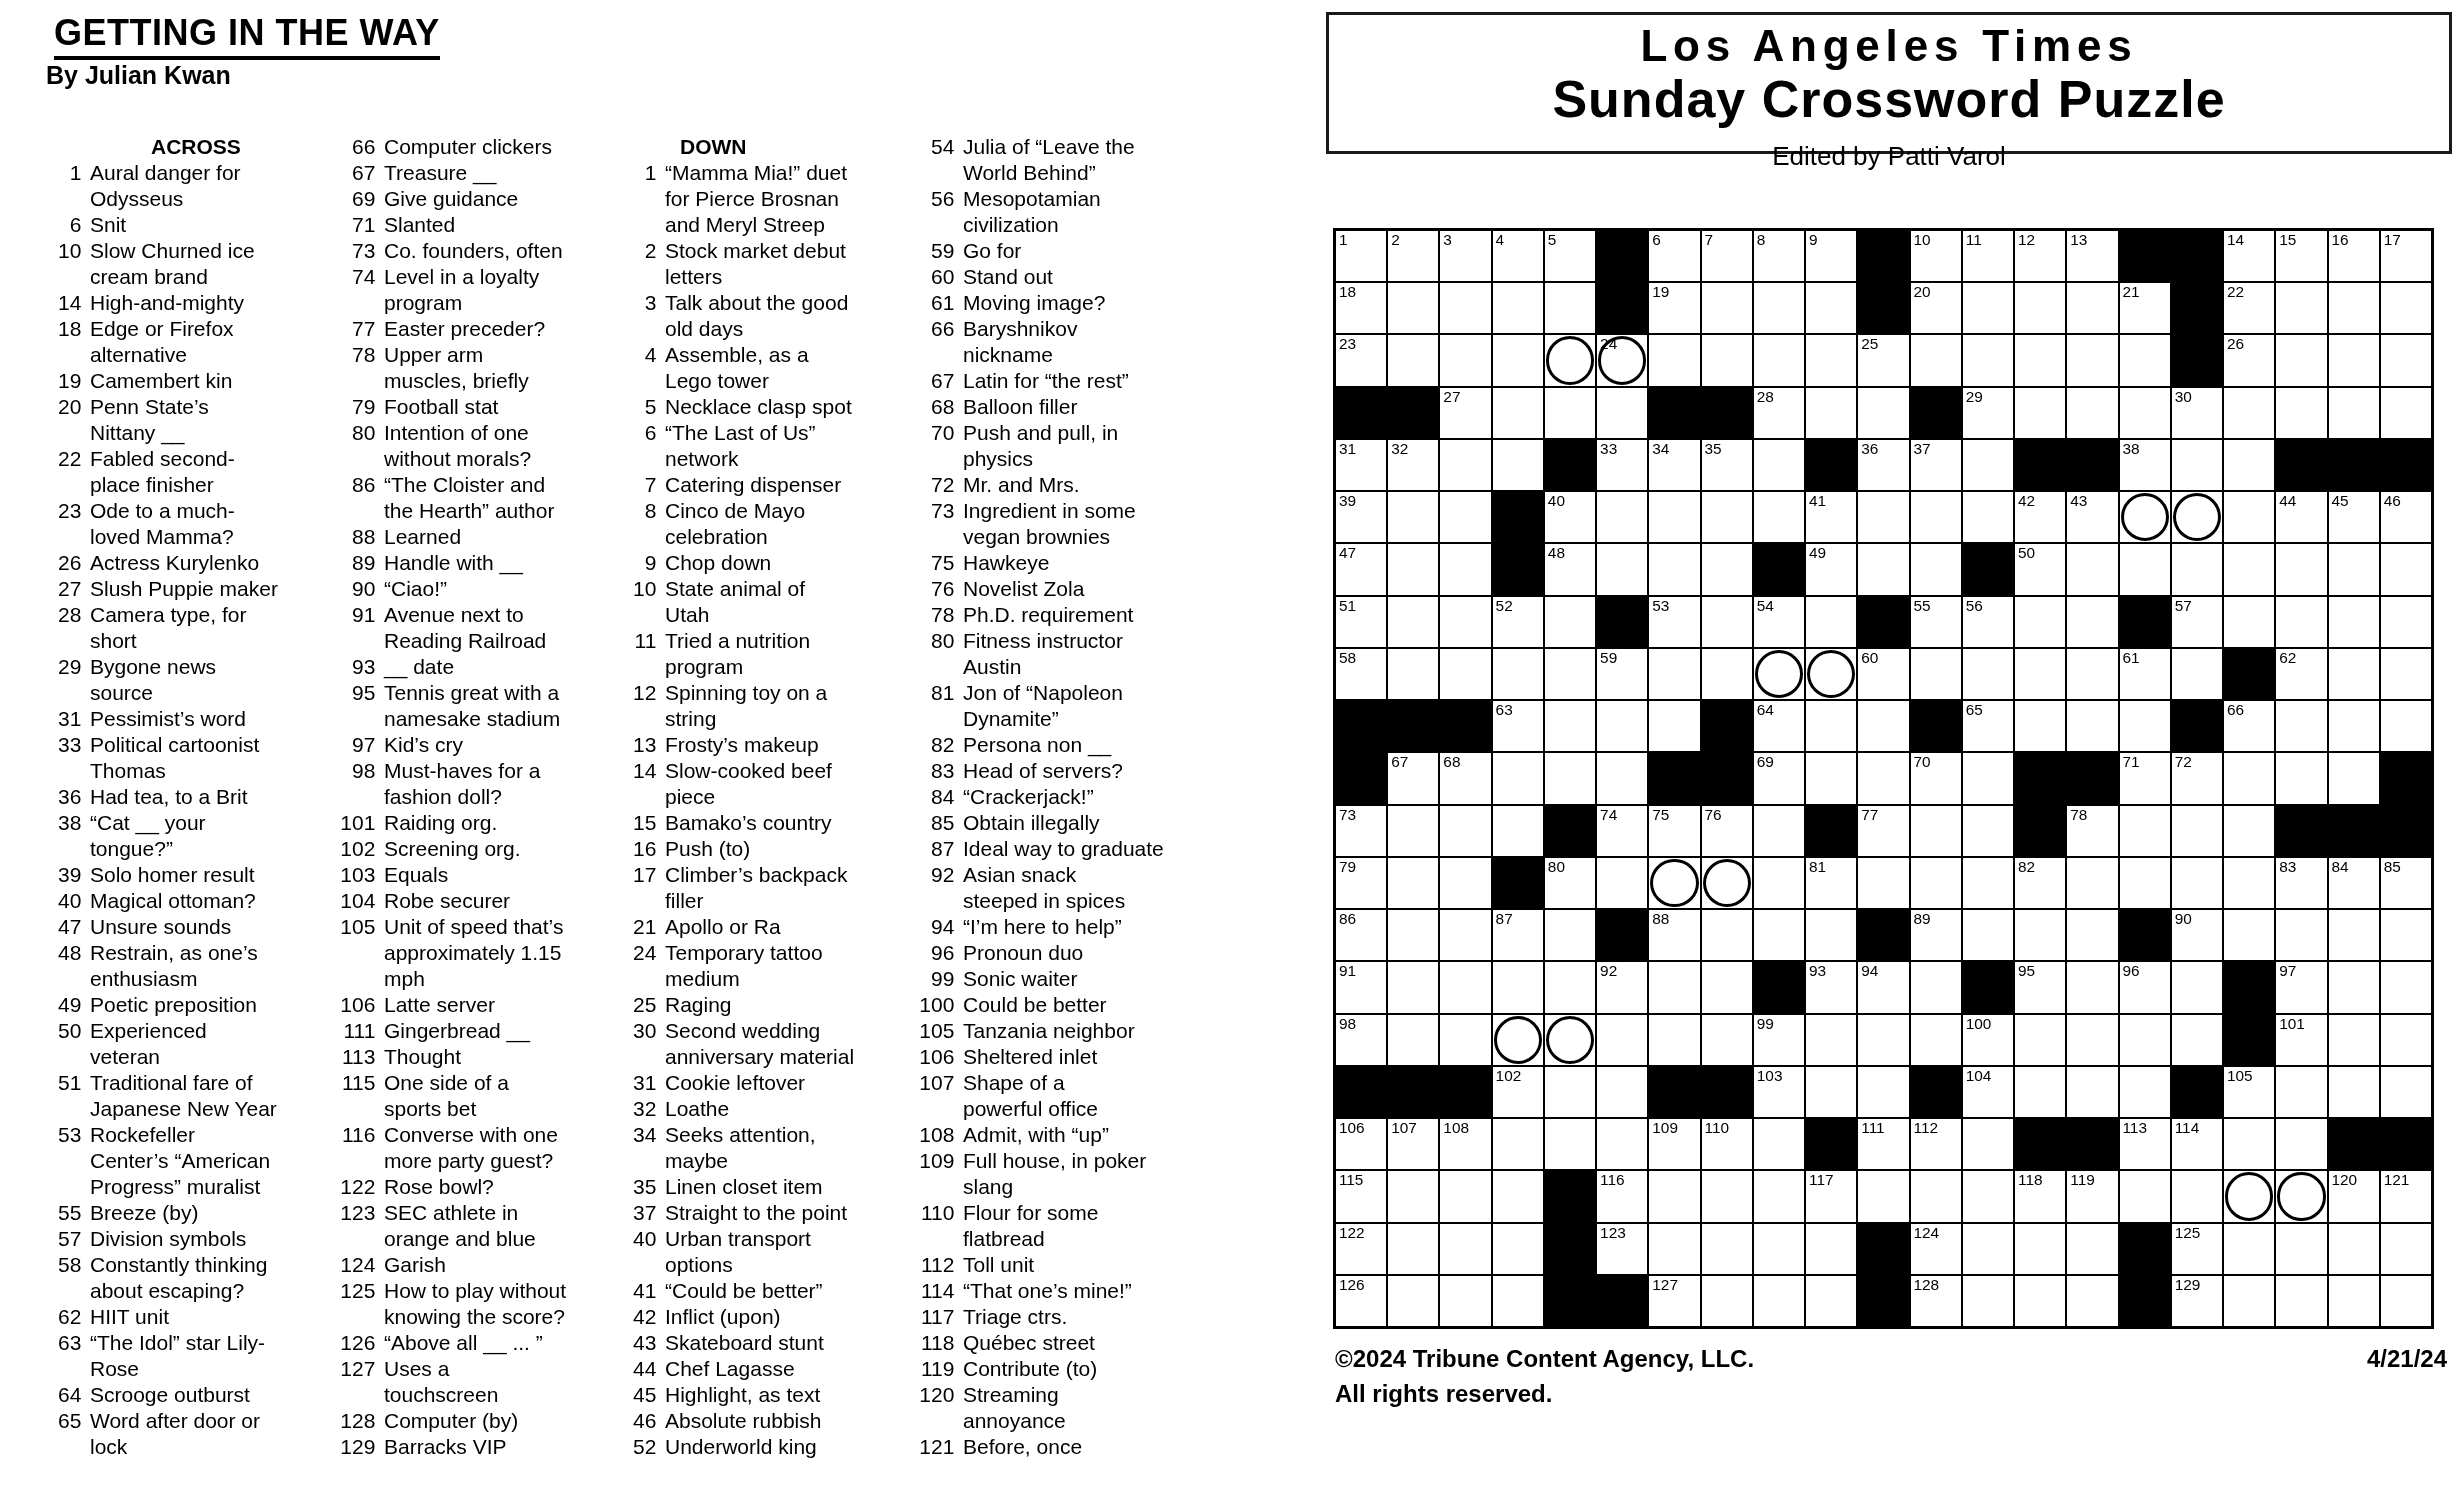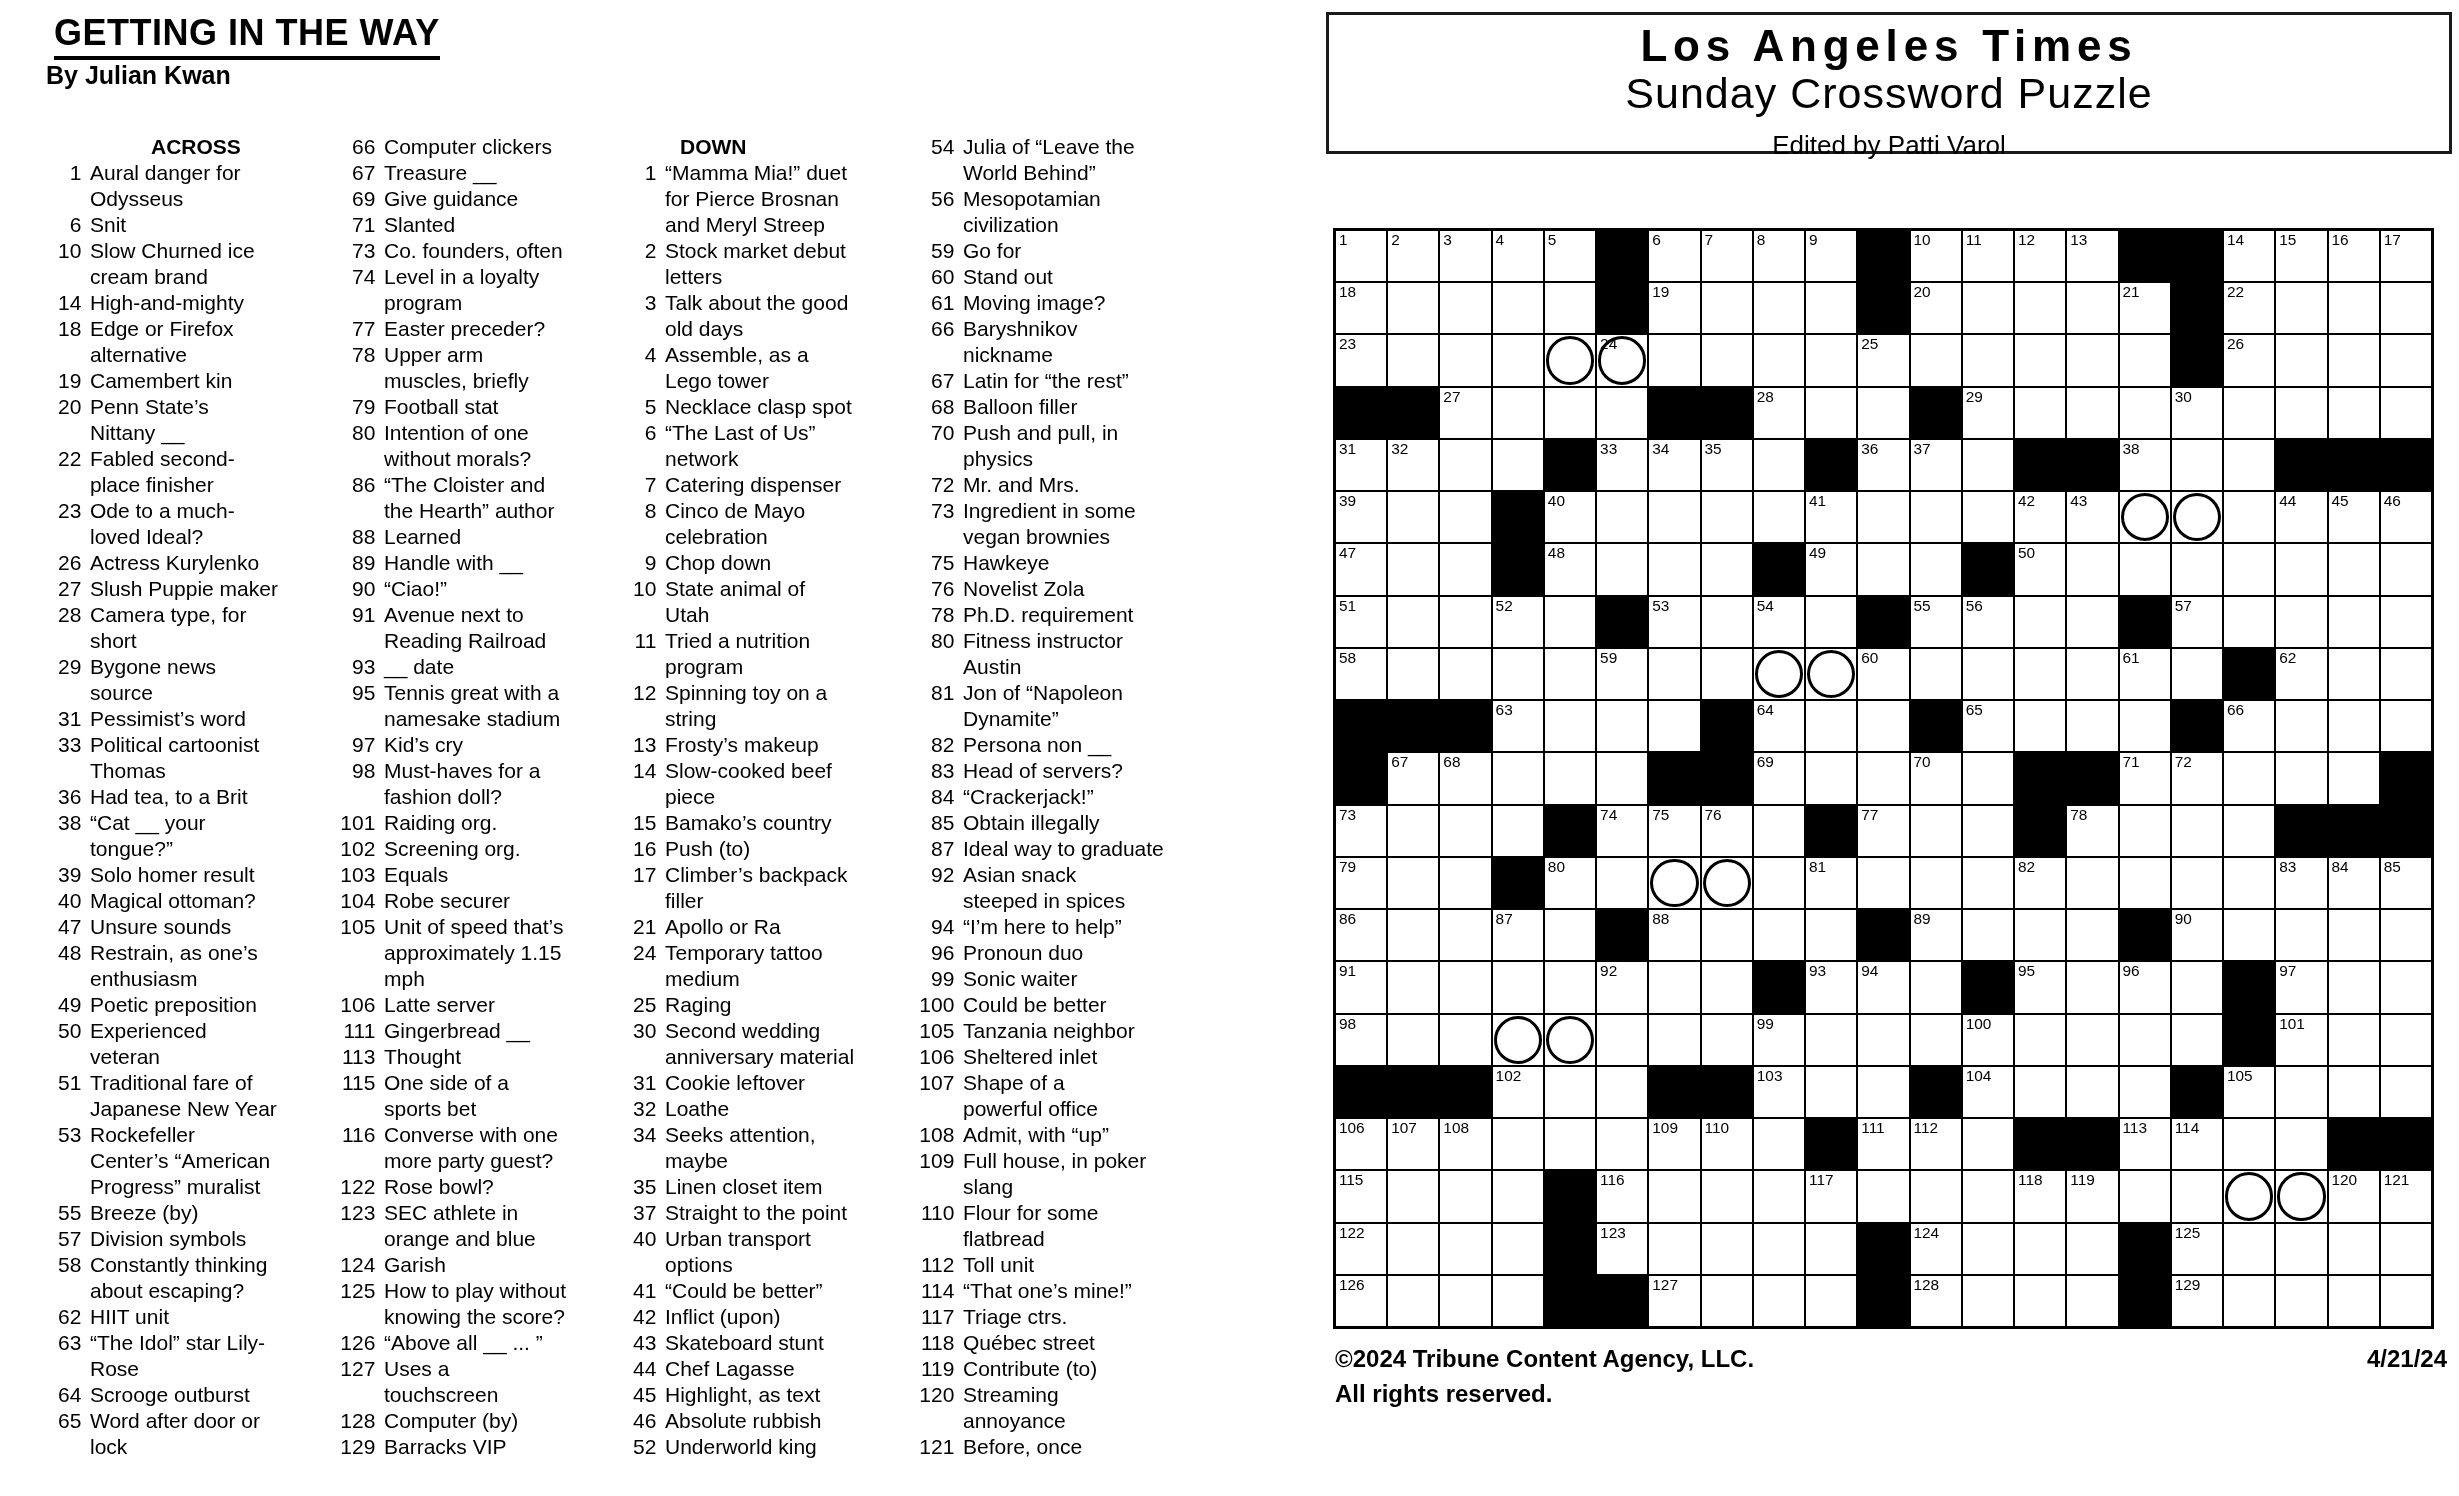--- a/index.html
+++ b/index.html
@@ -21,21 +21,21 @@
   #clue-col-1 .list-header{margin-left:113px;}
   #clue-col-3 .list-header{margin-left:67px;}
   .clue{display:flex;align-items:flex-start;}
   .cnum{flex:0 0 52px;text-align:right;padding-right:8.6px;box-sizing:border-box;}
   .ctext{white-space:pre-line;flex:1 1 auto;}
 
   
   #masthead{position:absolute;left:1326px;top:11.5px;width:1126px;height:142px;
     border:3.8px solid #1a1a1a;box-sizing:border-box;text-align:center;}
   #masthead-line1{margin-top:6.7px;font-size:44px;font-weight:bold;letter-spacing:5.8px;}
-  #masthead-line2{font-size:43px;font-weight:normal;letter-spacing:1px;margin-top:-1.9px;}
+  #masthead-line2{font-size:52px;font-weight:bold;letter-spacing:1px;margin-top:-1.9px;}
   #masthead-edited{font-size:26px;margin-top:12px;}
 
   
   #grid{position:absolute;left:1333px;top:228px;width:1101px;height:1101px;
     display:grid;grid-template-columns:repeat(21,1fr);grid-template-rows:repeat(21,1fr);
     border:2.9px solid #000;box-sizing:border-box;background:#fff;}
   .cell{position:relative;border:1px solid #000;box-sizing:border-box;background:#fff;}
   .cell.black{background:#000;}
   .cell .num{position:absolute;top:0px;left:2.9px;font-size:15.4px;line-height:18px;}
   .cell .circle{position:absolute;inset:1px;border:3.4px solid #000;border-radius:50%;}
@@ -88,21 +88,21 @@
 Nittany __</span>
       </div>
       <div class="clue">
         <span class="cnum">22</span>
         <span class="ctext">Fabled second-
 place finisher</span>
       </div>
       <div class="clue">
         <span class="cnum">23</span>
         <span class="ctext">Ode to a much-
-loved Ideal?</span>
+loved Mamma?</span>
       </div>
       <div class="clue">
         <span class="cnum">26</span>
         <span class="ctext">Actress Kurylenko</span>
       </div>
       <div class="clue">
         <span class="cnum">27</span>
         <span class="ctext">Slush Puppie maker</span>
       </div>
       <div class="clue">

